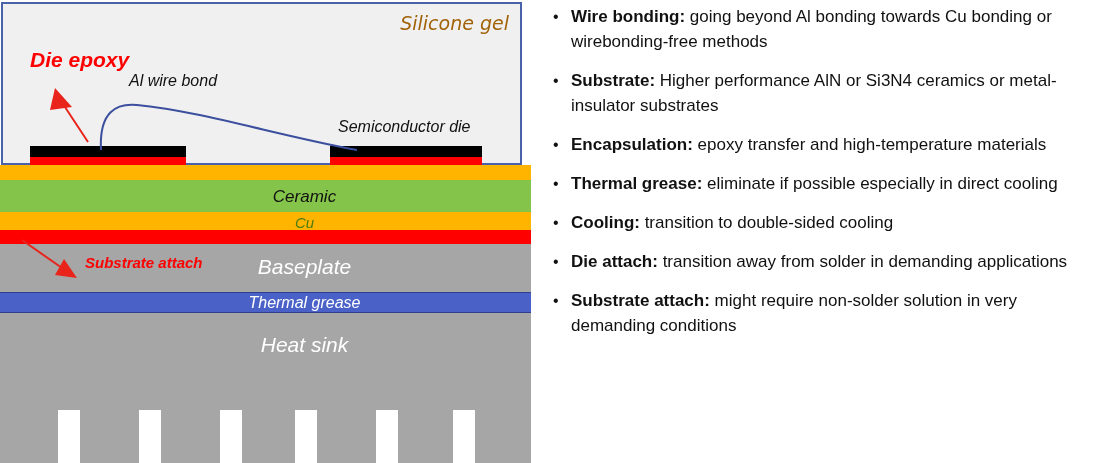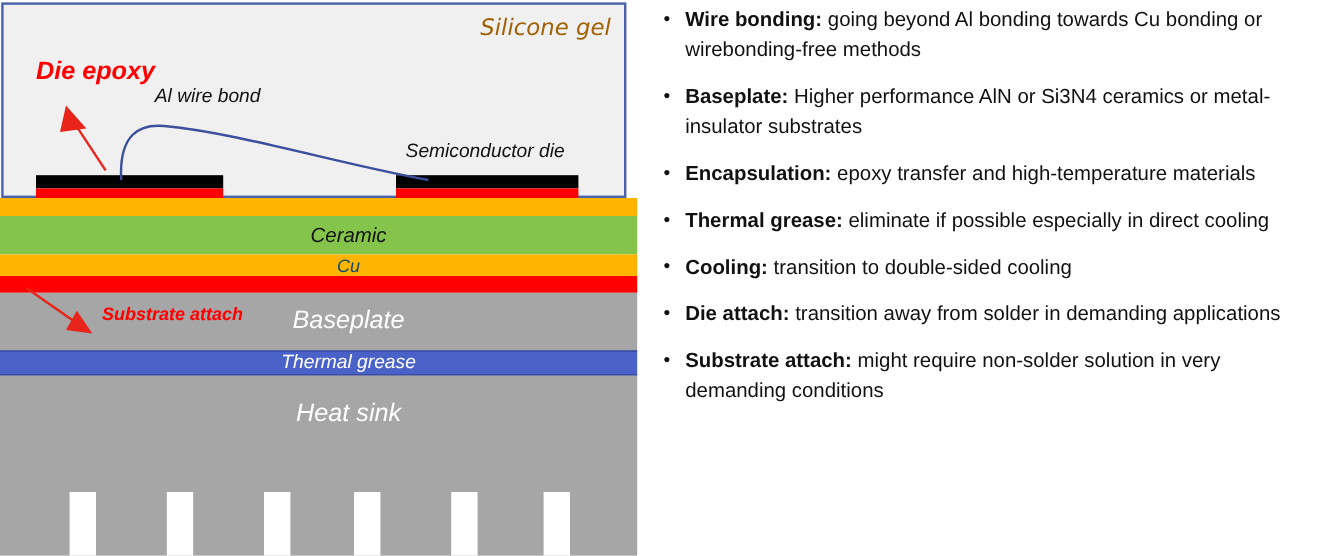--- a/index.html
+++ b/index.html
@@ -61,26 +61,26 @@
   
   #cu-top      {top:165px;height:15px;background:#ffb400;}
   #ceramic     {top:180px;height:32px;background:#85c44b;}
   #cu-bottom   {top:212px;height:18px;background:#ffb400;}
   #sub-attach  {top:230px;height:14px;background:#fe0000;}
   #baseplate   {top:244px;height:48px;background:#a6a6a6;}
   #grease      {top:292px;height:21px;background:#4a62c8;border-top:1px solid #2f3f8f;border-bottom:1px solid #2f3f8f;box-sizing:border-box;}
   #heatsink    {top:313px;height:150px;background:#a6a6a6;}
 
   .layer-label{
-    position:absolute;left:0;width:581px;text-align:center;
+    position:absolute;left:14px;width:581px;text-align:center;
     font-family:"Liberation Sans", sans-serif;font-style:italic;
     white-space:nowrap;
   }
   #ceramic-label  {top:187px;font-size:17px;color:#111;}
-  #cu-label       {top:214px;font-size:15px;color:#0c4a6e;}
+  #cu-label       {top:214px;font-size:15px;color:#4d7c0f;}
   #baseplate-label{top:255px;font-size:21px;color:#ffffff;}
   #grease-label   {top:294px;font-size:16px;color:#ffffff;}
   #heatsink-label {top:333px;font-size:21px;color:#ffffff;}
 
   
   #sub-attach-label{
     position:absolute;left:85px;top:253px;width:120px;
     font-family:"Liberation Sans", sans-serif;
     font-style:italic;font-weight:bold;font-size:15px;line-height:19px;
     color:#fe0000;
@@ -168,21 +168,21 @@
     <div id="sub-attach-label">Substrate attach</div>
   </div>
 
   <div id="bullets">
     <div class="bullet">
       <span class="bullet-dot">•</span>
       <span class="bullet-text"><b> Wire bonding</b><b>:</b><span> going beyond Al bonding towards Cu bonding or  wirebonding-free methods</span></span>
     </div>
     <div class="bullet">
       <span class="bullet-dot">•</span>
-      <span class="bullet-text"><b>Baseplate:</b><span> Higher performance AlN or Si3N4 ceramics or metal-insulator substrates</span></span>
+      <span class="bullet-text"><b>Substrate:</b><span> Higher performance AlN or Si3N4 ceramics or metal-insulator substrates</span></span>
     </div>
     <div class="bullet">
       <span class="bullet-dot">•</span>
       <span class="bullet-text"><b>Encapsulation:</b><span> epoxy transfer and high-temperature materials</span></span>
     </div>
     <div class="bullet">
       <span class="bullet-dot">•</span>
       <span class="bullet-text"><b>Thermal grease:</b><span> eliminate if possible especially in direct cooling</span></span>
     </div>
     <div class="bullet">

